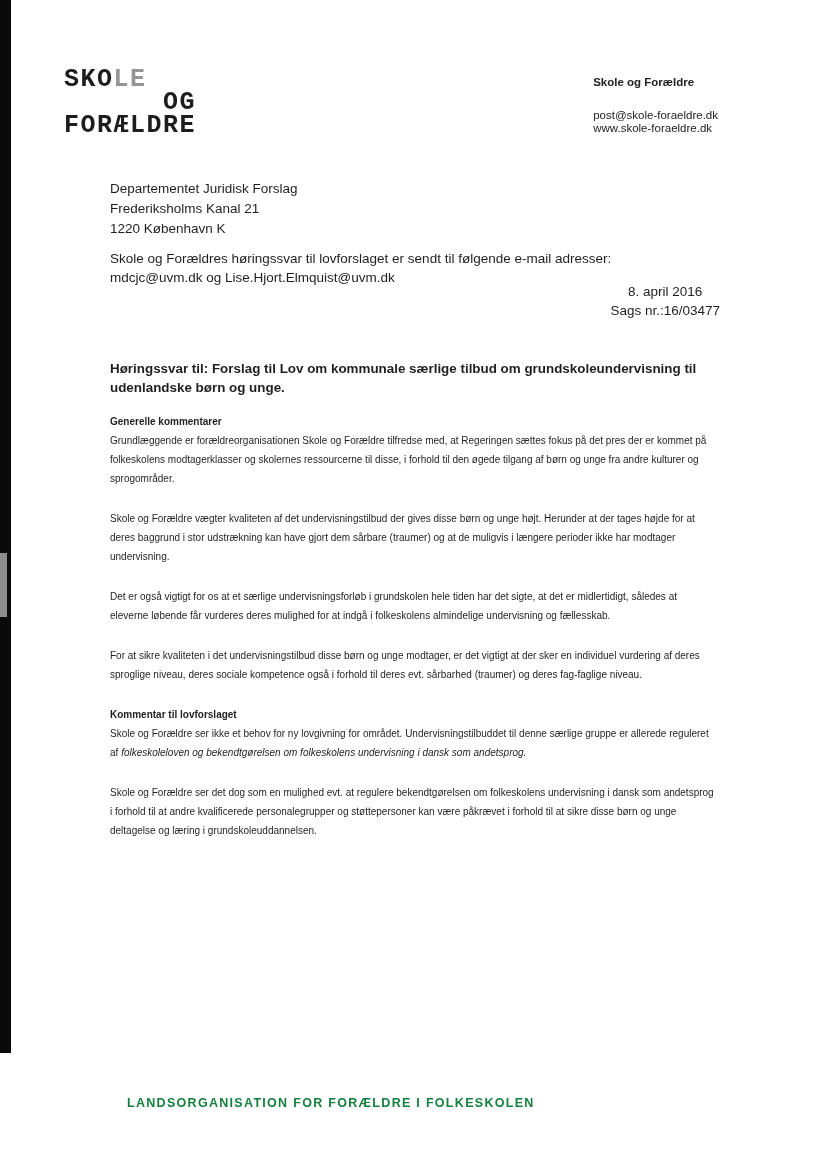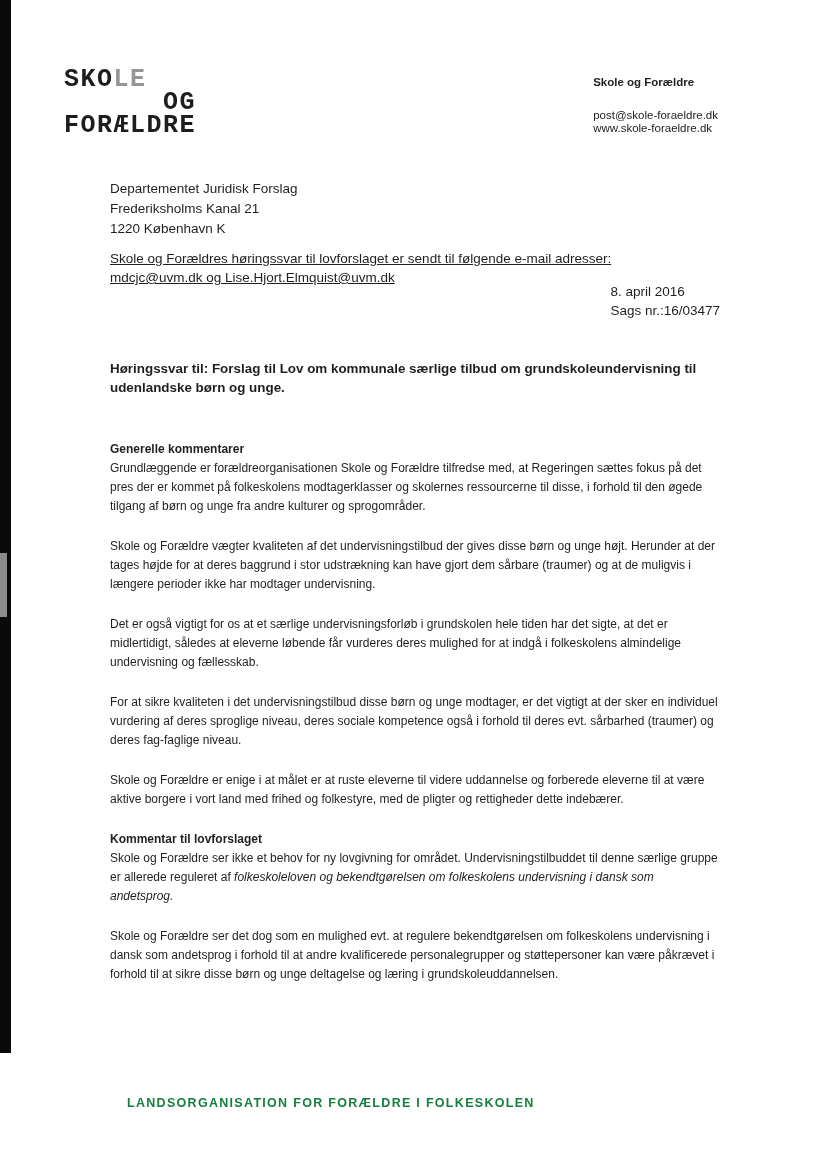--- a/index.html
+++ b/index.html
@@ -61,45 +61,44 @@
     left: 110px; top: 179px;
     font-size: 13.5px;
     line-height: 20px;
   }
   
   .intro {
     position: absolute;
     left: 110px; top: 249px;
     font-size: 13.5px;
     line-height: 19px;
-    text-decoration: underline;
   }
   
   .dateblock {
     position: absolute;
     top: 283px; right: 108px;
-    text-align: left;
+    text-align: center;
     font-size: 13.5px;
     line-height: 18.5px;
   }
   
   .subject {
     position: absolute;
     left: 110px; top: 359px;
     width: 616px;
     font-weight: 700;
     font-size: 13.4px;
     line-height: 19px;
   }
   
   .letter-body {
     position: absolute;
-    left: 110px; top: 440px;
+    left: 110px; top: 412px;
     width: 616px;
-    font-size: 12px;
+    font-size: 10px;
     line-height: 19px;
   }
   .letter-body .sec-heading {
     font-weight: 700;
     margin: 0;
   }
   .letter-body p {
     margin: 0 8px 21px 0;
   }
   .letter-body em {
@@ -154,21 +153,20 @@
   </div>
 
   <div class="subject">Høringssvar til: Forslag til Lov om kommunale særlige tilbud om grundskoleundervisning til udenlandske børn og unge.</div>
 
   <div class="letter-body">
       <div class="sec-heading">Generelle kommentarer</div>
       <p><span>Grundlæggende er forældreorganisationen Skole og Forældre tilfredse med, at Regeringen sættes fokus på det pres der er kommet på folkeskolens modtagerklasser og skolernes ressourcerne til disse, i forhold til den øgede tilgang af børn og unge fra andre kulturer og sprogområder.</span></p>
       <p><span>Skole og Forældre vægter kvaliteten af det undervisningstilbud der gives disse børn og unge højt. Herunder at der tages højde for at deres baggrund i stor udstrækning kan have gjort dem sårbare (traumer) og at de muligvis i længere perioder ikke har modtager undervisning.</span></p>
       <p><span>Det er også vigtigt for os at et særlige undervisningsforløb i grundskolen hele tiden har det sigte, at det er midlertidigt, således at eleverne løbende får vurderes deres mulighed for at indgå i folkeskolens almindelige undervisning og fællesskab.</span></p>
       <p><span>For at sikre kvaliteten i det undervisningstilbud disse børn og unge modtager, er det vigtigt at der sker en individuel vurdering af deres sproglige niveau, deres sociale kompetence også i forhold til deres evt. sårbarhed (traumer) og deres fag-faglige niveau.</span></p>
-      <p><span>Skole og Forældre er enige i at målet er at ruste eleverne til videre uddannelse og forberede eleverne til at være aktive borgere i vort land med frihed og folkestyre, med de pligter og rettigheder dette indebærer.</span></p>
       <div class="sec-heading">Kommentar til lovforslaget</div>
       <p><span>Skole og Forældre ser ikke et behov for ny lovgivning for området. Undervisningstilbuddet til denne særlige gruppe er allerede reguleret af </span><em>folkeskoleloven og bekendtgørelsen om folkeskolens undervisning i dansk som andetsprog.</em></p>
       <p><span>Skole og Forældre ser det dog som en mulighed evt. at regulere bekendtgørelsen om folkeskolens undervisning i dansk som andetsprog i forhold til at andre kvalificerede personalegrupper og støttepersoner kan være påkrævet i forhold til at sikre disse børn og unge deltagelse og læring i grundskoleuddannelsen.</span></p>
     </div>
 
   <div class="footer">LANDSORGANISATION FOR FORÆLDRE I FOLKESKOLEN</div>
 
 </div>
 
 </body></html>

